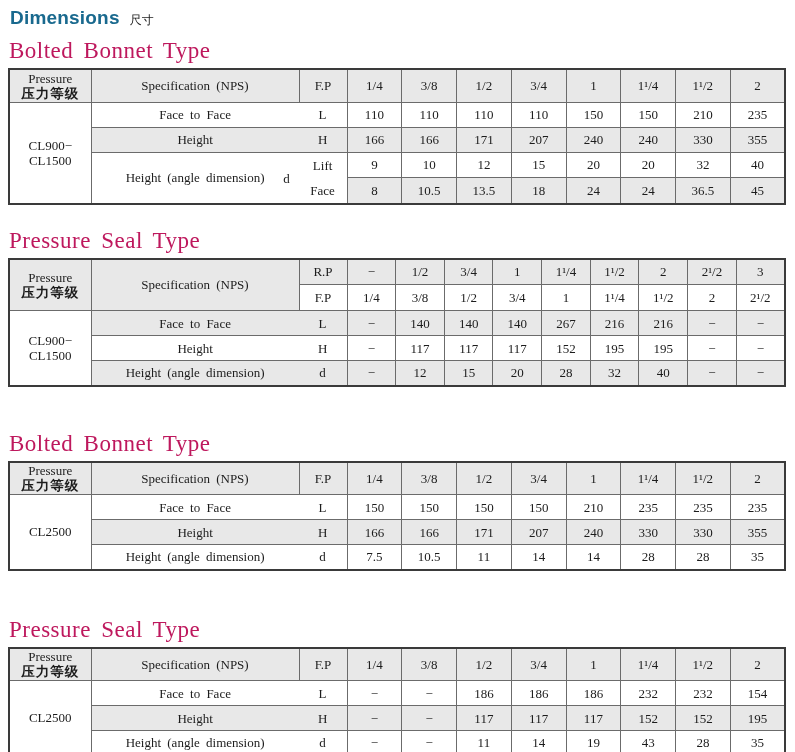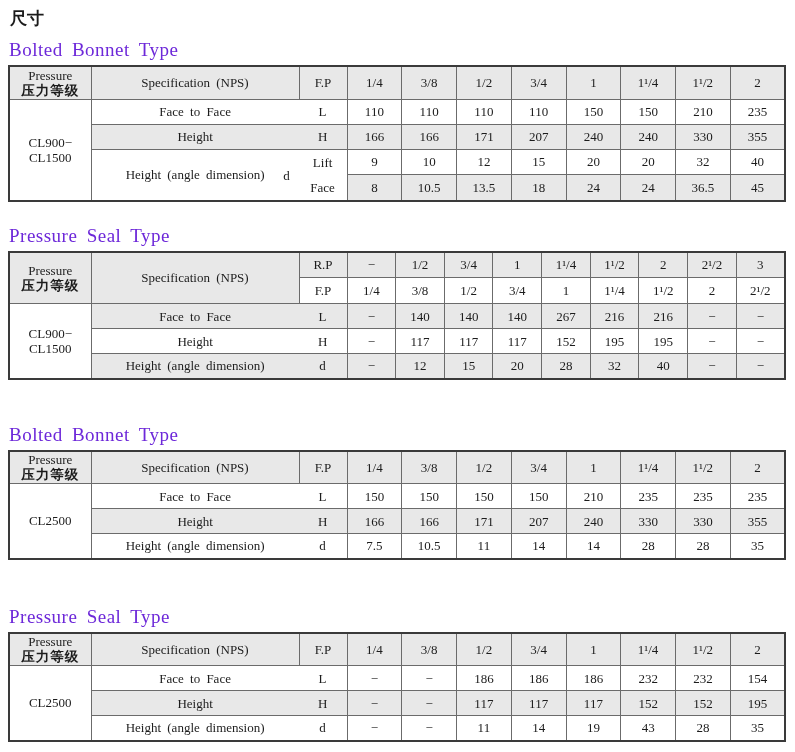--- a/index.html
+++ b/index.html
@@ -4,29 +4,29 @@
 <style>
   :root{ --accent:#19698e; --shade:#e8e8e8; --border:#6b6b6b; --outer:#3a3a3a; }
   *{box-sizing:border-box;}
   html,body{margin:0;padding:0;background:#ffffff;}
   body{width:795px;min-height:752px;padding:5px 7px 10px 8px;
        font-family:"Liberation Serif",serif;color:#1c1c1c;}
 
   .page-title-row{margin:2px 0 0 2px;display:flex;align-items:baseline;gap:10px;}
   .page-title{font-family:"Liberation Sans",sans-serif;font-weight:bold;
               font-size:19px;color:var(--accent);letter-spacing:.2px;}
-  .page-title-zh{font-size:17px;font-weight:bold;color:#1a1a1a;}
+  .page-title-zh{font-size:12px;font-weight:normal;color:#1a1a1a;}
 
   section{margin:0;}
   section.s1{margin-top:9px;}
   section.s2{margin-top:23px;}
   section.s3{margin-top:44px;}
   section.s4{margin-top:46px;}
   h2.section-title{margin:0 0 4px 1px;font-family:"Liberation Serif",serif;
-       font-weight:400;font-size:19px;color:#6d28d9;
+       font-weight:400;font-size:23px;color:#be185d;
        letter-spacing:.5px;word-spacing:4px;}
 
   table.dim{border-collapse:collapse;table-layout:fixed;width:688px;
             border:2px solid var(--outer);}
   table.dim td{border:1px solid var(--border);padding:0;text-align:center;
                vertical-align:middle;font-size:13px;line-height:15px;
                word-spacing:3px;height:25px;overflow:hidden;}
   table.dim .shade{background:var(--shade);}
   tr.size-hdr td{height:26px;}
   tr.size-hdr.tall td{height:33px;}
@@ -42,20 +42,21 @@
   .split-label{flex:0 0 81.25%;position:relative;display:flex;
                align-items:center;justify-content:center;}
   .d-letter{position:absolute;right:9px;top:50%;transform:translateY(-50%);}
   .split-names{flex:1 1 auto;display:flex;flex-direction:column;justify-content:center;}
   .split-names div{height:25px;line-height:25px;}
 </style>
 </head>
 <body>
 
 <div class="page-title-row">
+  <span class="page-title">Dimensions</span>
   <span class="page-title-zh">尺寸</span>
 </div>
 
 <section class="s1">
   <h2 class="section-title">Bolted Bonnet Type</h2>
   <table class="dim">
       <colgroup>
         <col style="width: 82px;">
         <col style="width: 208px;">
         <col style="width: 48px;">

